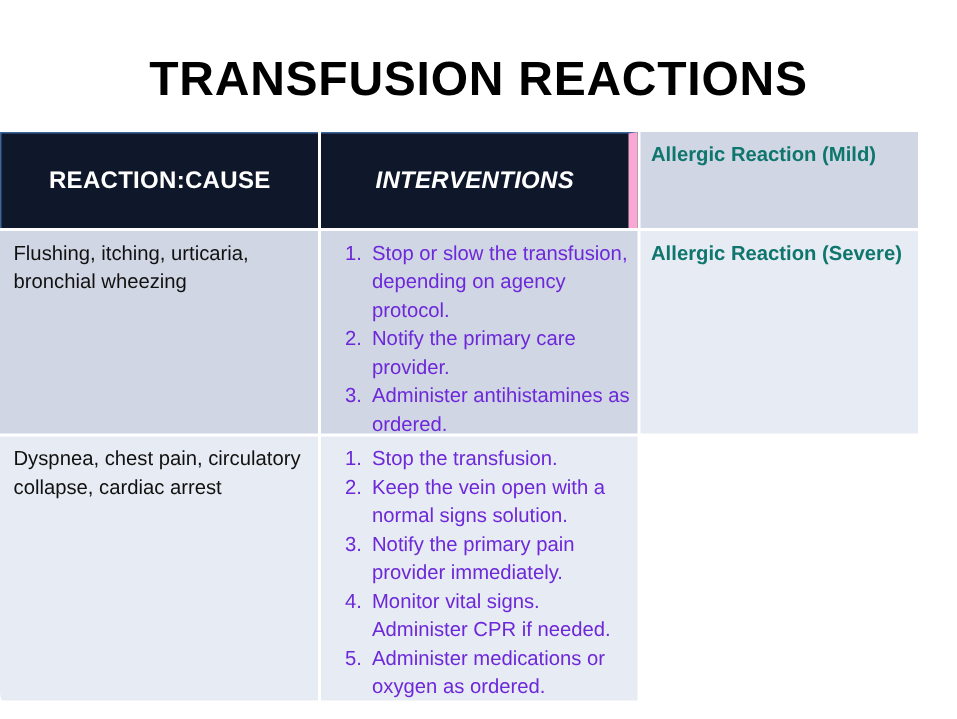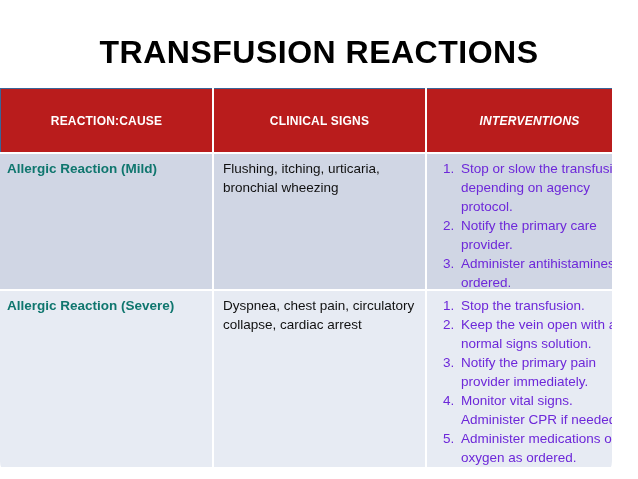--- a/index.html
+++ b/index.html
@@ -36,23 +36,23 @@
     grid-template-columns: 212px 211px 211px;
     grid-template-rows: 64px 135px 176px;
     gap: 2px;
     background: #ffffff;
   }
   .cell {
     box-sizing: border-box;
     overflow: hidden;
   }
   .header-cell {
-    background: #b91c1c;
+    background: #0f172a;
     color: #ffffff;
-    font-size: 12px;
+    font-size: 16px;
     font-weight: bold;
     display: flex;
     align-items: center;
     justify-content: center;
     border-top: 1px solid #3a6598;
     letter-spacing: 0.2px;
   }
   .header-cell.first { border-left: 1px solid #3a6598; }
   .header-cell.last  { border-right: 6px solid #f9a8d4; font-style: italic; }
   .band-a { background: #d0d6e4; }
@@ -88,21 +88,20 @@
 </head>
 <body>
 
 <div class="slide">
 
   <div class="slide-title">TRANSFUSION REACTIONS</div>
 
   <div class="rx-table">
 
     <div class="cell header-cell first">REACTION:CAUSE</div>
-    <div class="cell header-cell">CLINICAL SIGNS</div>
     <div class="cell header-cell last">INTERVENTIONS</div>
 
     <div class="cell band-a cause-cell">Allergic Reaction (Mild)</div>
     <div class="cell band-a signs-cell">Flushing, itching, urticaria, bronchial wheezing</div>
     <div class="cell band-a interv-cell">
       <ol>
           <li>Stop or slow the transfusion, depending on agency protocol.</li>
           <li>Notify the primary care provider.</li>
           <li>Administer antihistamines as ordered.</li>
         </ol>

